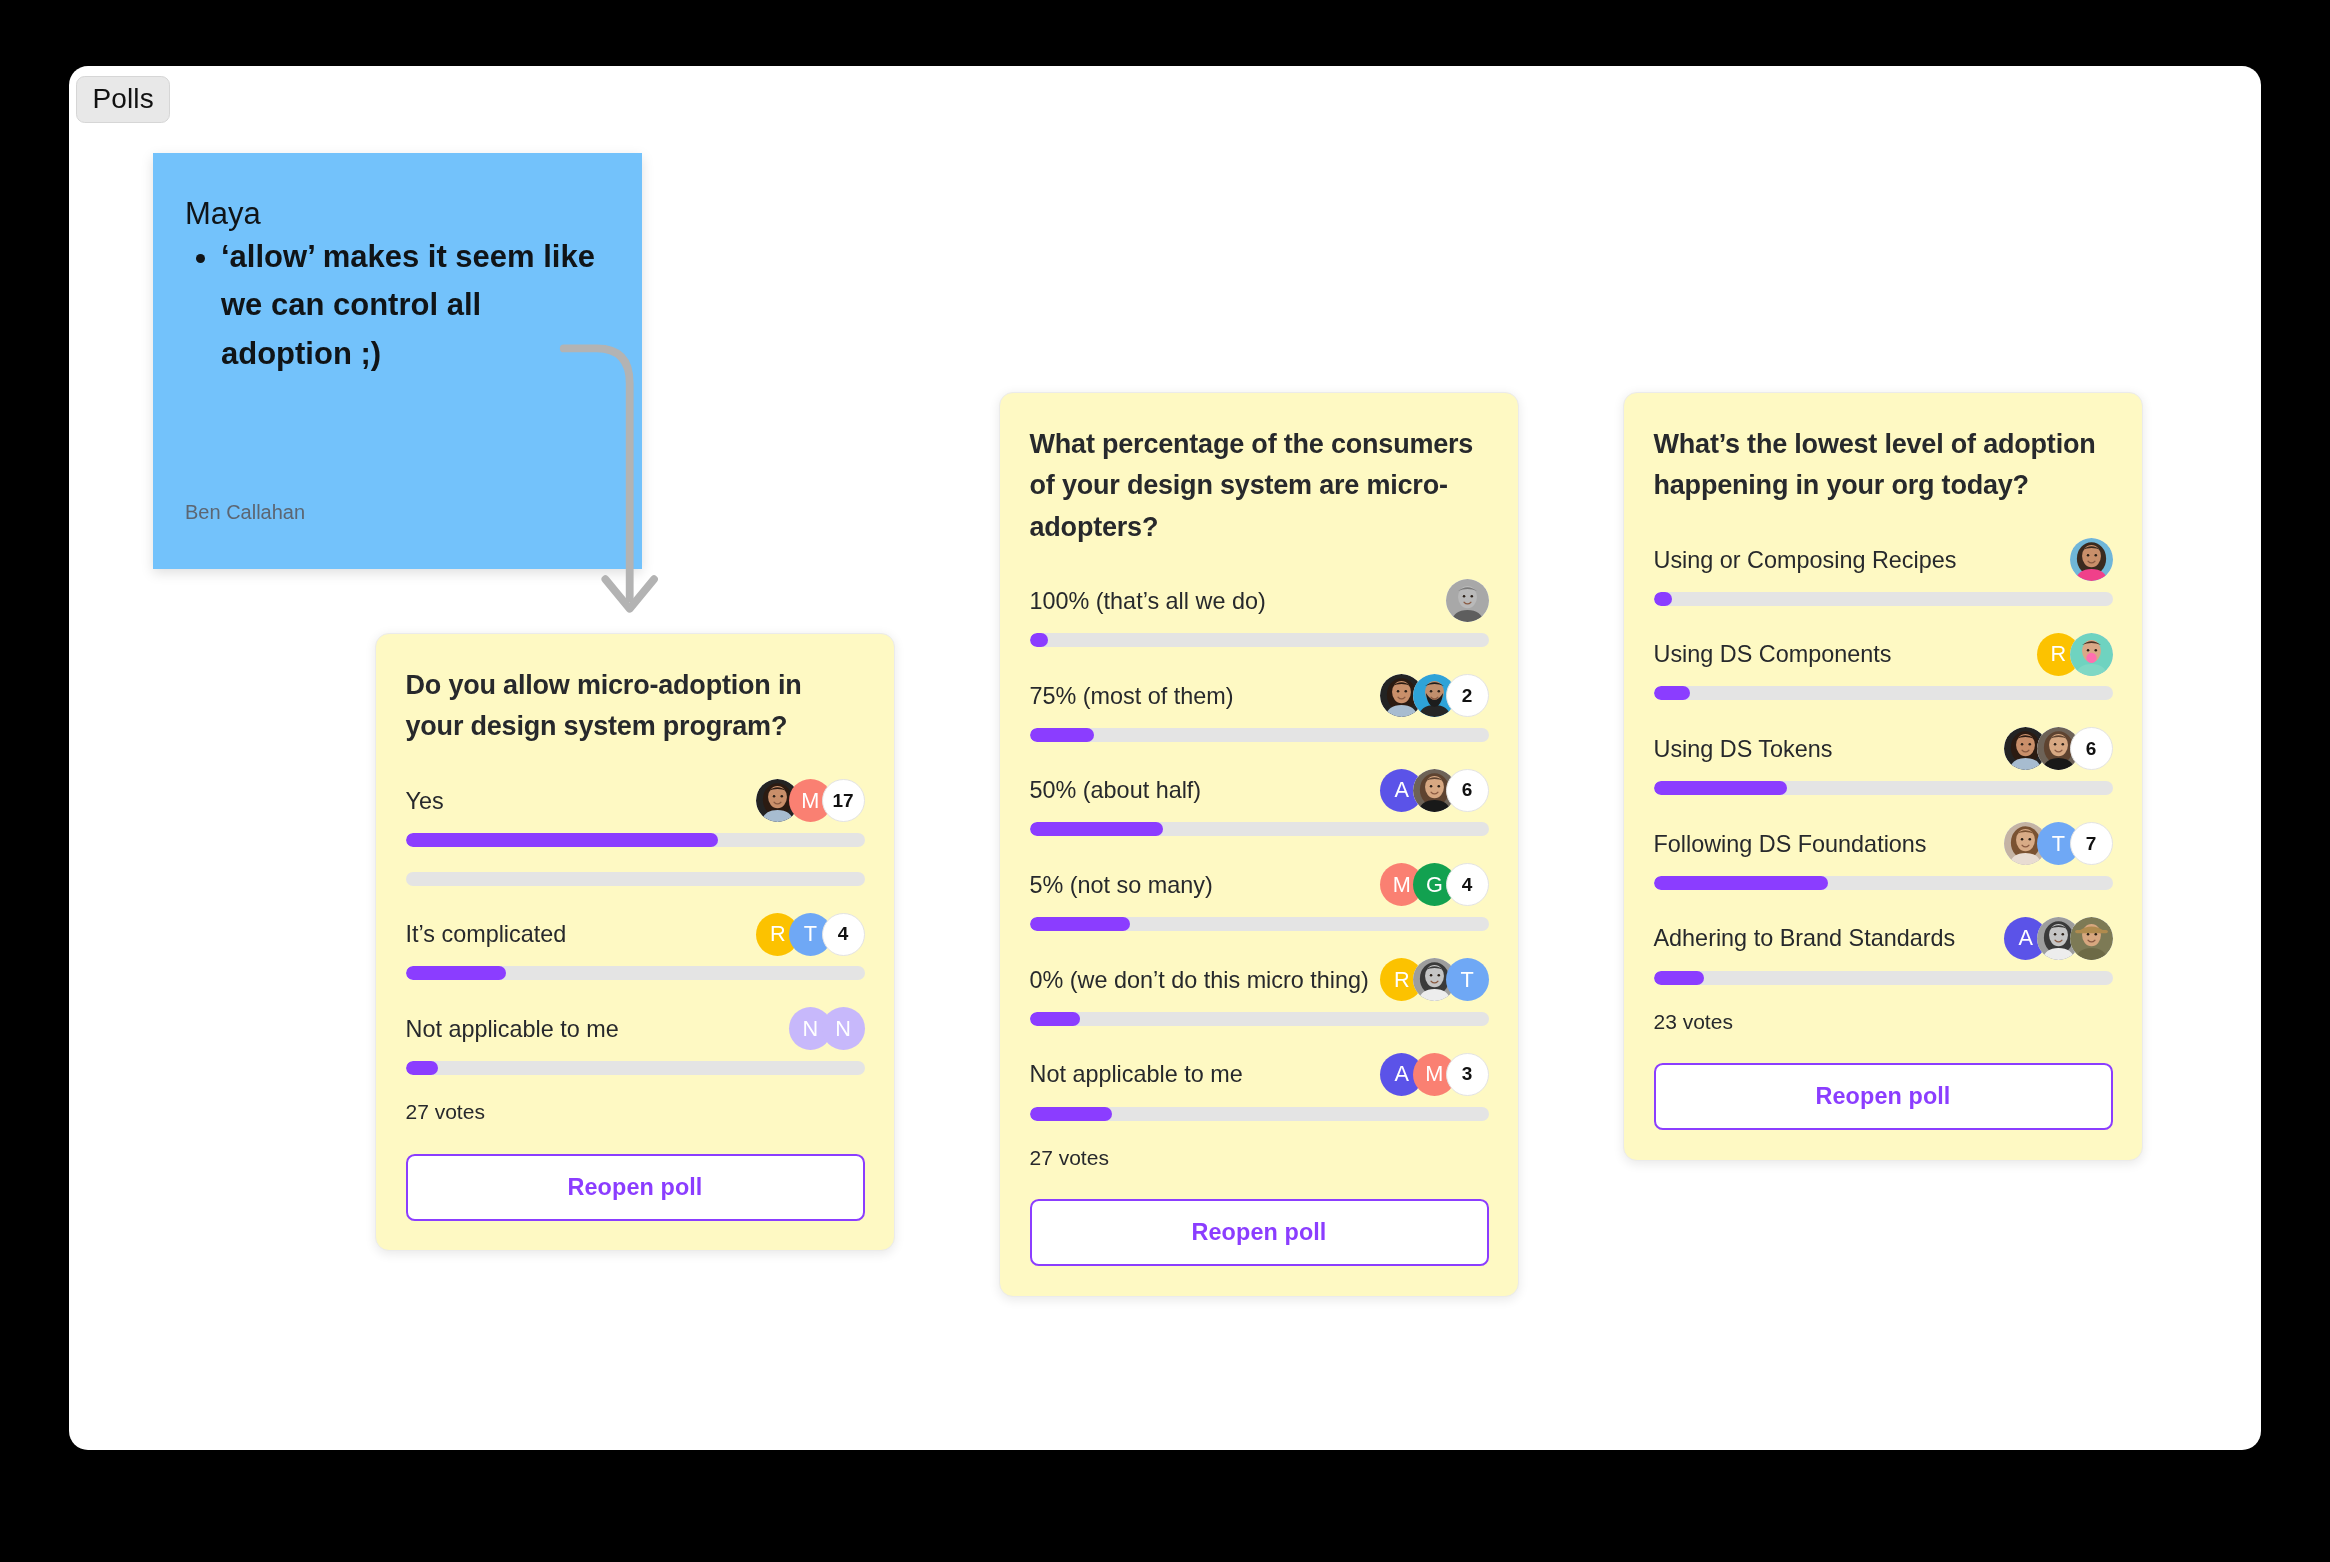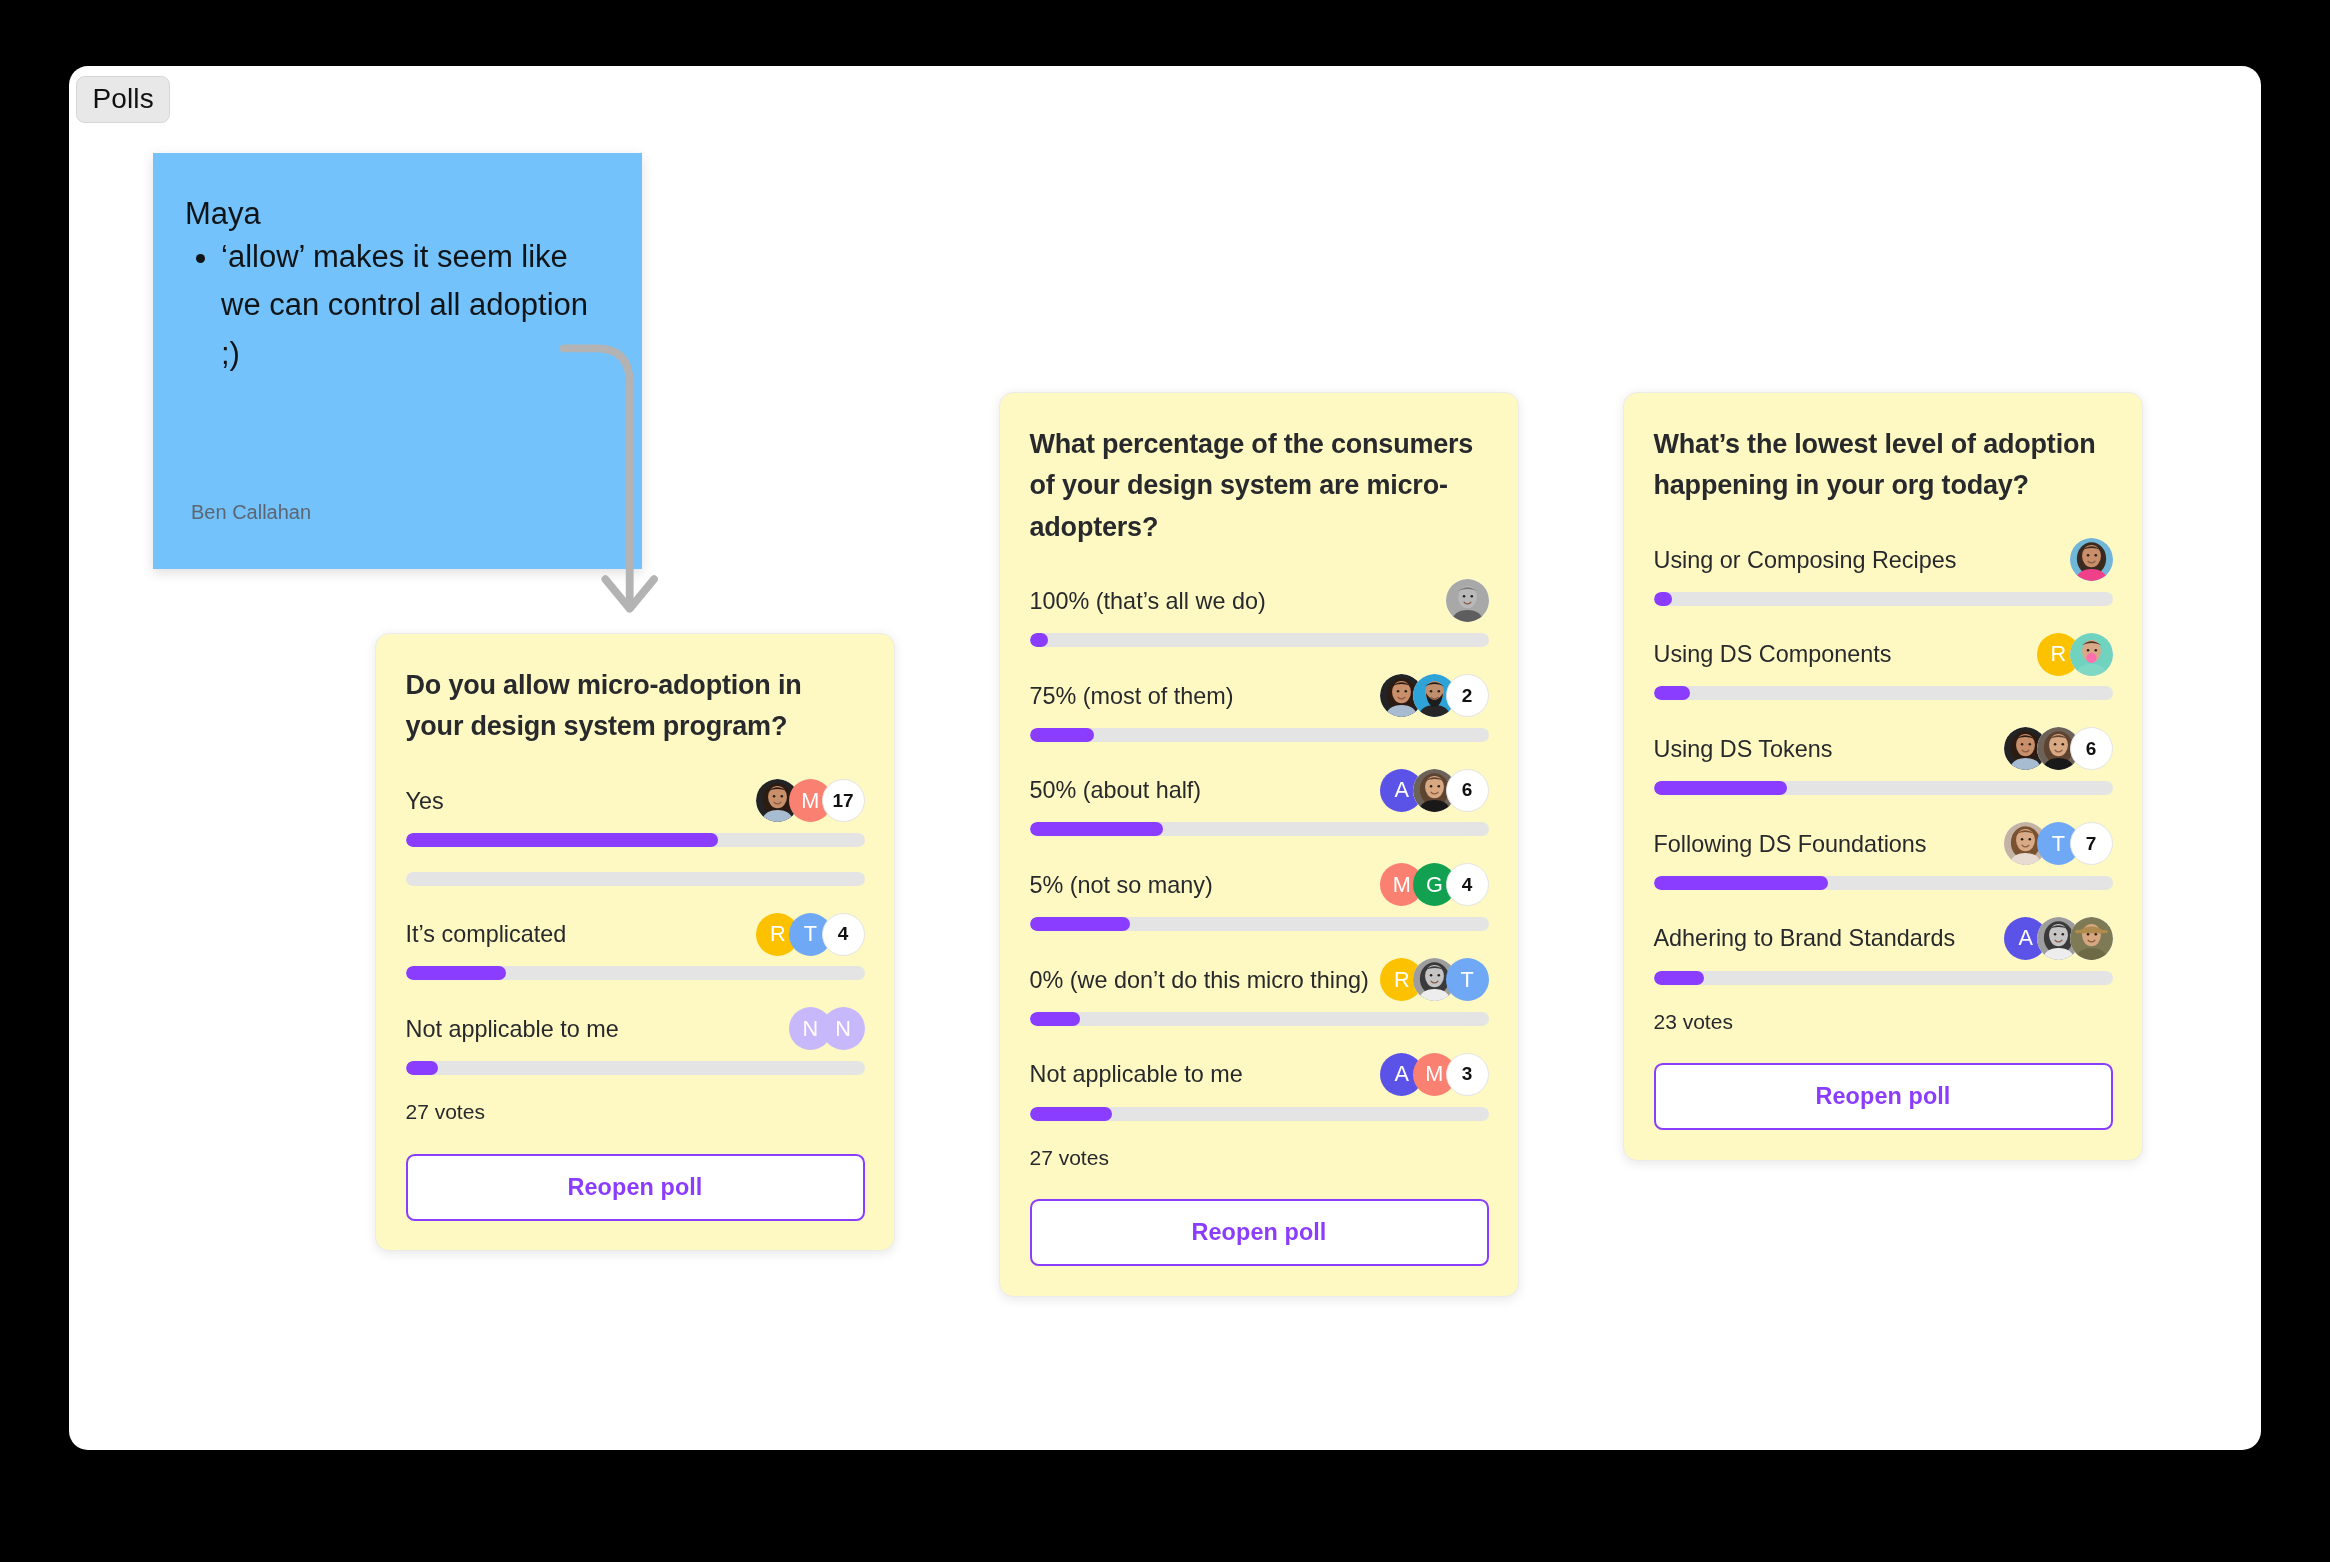--- a/index.html
+++ b/index.html
@@ -37,23 +37,23 @@
   }
   .sticky-name{
     position:absolute;left:32px;top:42px;
     font-size:31px;color:#101417;font-weight:400;line-height:1.2;
   }
   .sticky-list{
     position:absolute;left:0;top:80px;width:381px;
     margin:0;padding:0 0 0 68px;
     font-size:31px;color:#101417;line-height:1.56;
   }
-  .sticky-list li{margin:0;padding:0;}
+  .sticky-list li{margin:0;padding:0;font-weight:bold;}
   .sticky-author{
-    position:absolute;left:38px;bottom:45px;
+    position:absolute;left:32px;bottom:45px;
     font-size:20px;color:#5c6672;
   }
 
   
   .arrow{position:absolute;left:555px;top:338px;width:165px;height:295px;}
 
   
   .card{
     position:absolute;top:392px;width:520px;
     background:#fef9c3;border:0.9px solid #ebebeb;border-radius:14px;

